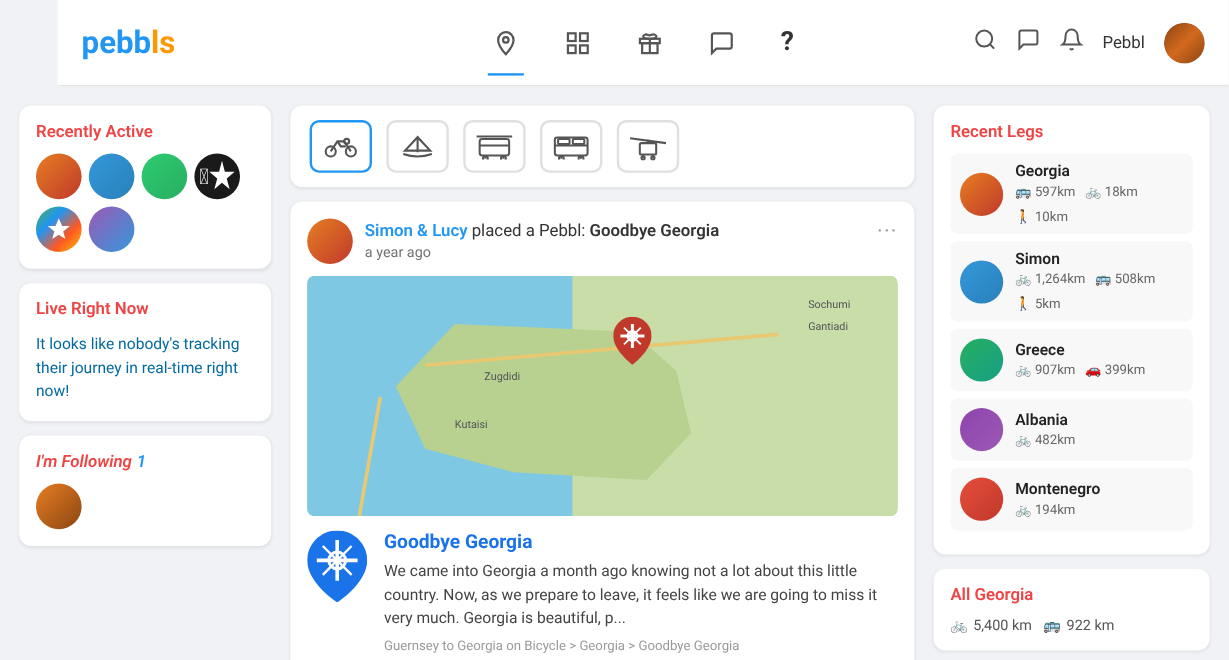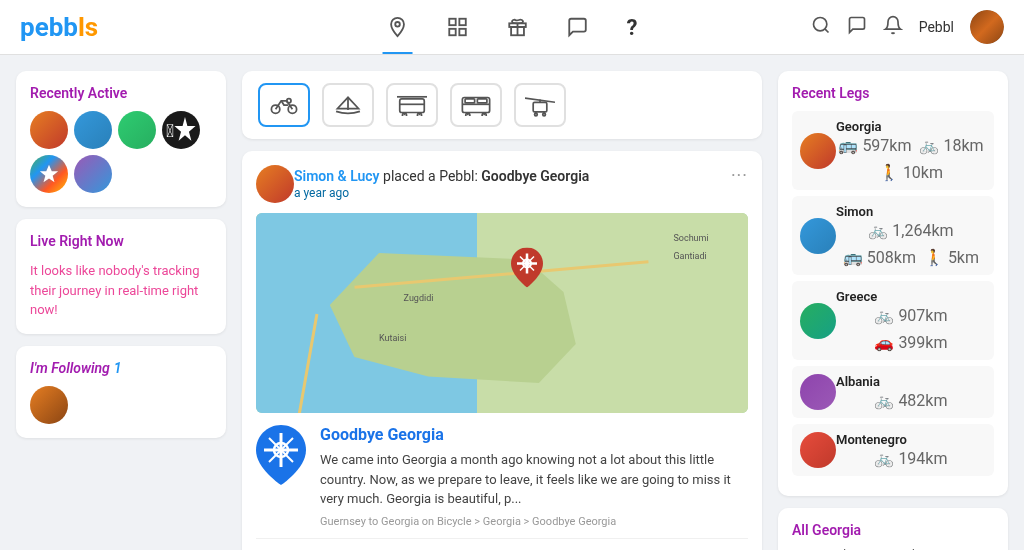--- a/index.html
+++ b/index.html
@@ -1,19 +1,19 @@
 <!DOCTYPE html>
 <html><head>
   <meta charset="utf-8">
   <style>
     * { box-sizing: border-box; margin: 0; padding: 0; }
     body { font-family: -apple-system, BlinkMacSystemFont, 'Segoe UI', Roboto, sans-serif; background: #f0f2f5; color: #333; font-size: 14px; }
 
     
-    .header { background: #fff; height: 55px; display: flex; align-items: center; padding: 0 20px; border-bottom: 1px solid #e0e0e0; position: relative; }
+    .header { background: #fff; height: 72px; display: flex; align-items: center; padding: 0 20px; border-bottom: 1px solid #e0e0e0; position: relative; margin-left: 48px; }
     .logo { display: flex; align-items: center; margin-right: 40px; }
     .logo-text { font-size: 26px; font-weight: 700; }
     .logo-pebb { color: #2196F3; }
 
     .nav-icons { display: flex; align-items: center; gap: 30px; position: absolute; left: 50%; transform: translateX(-50%); }
     .nav-icon { cursor: pointer; color: #555; font-size: 20px; padding: 4px; position: relative; display: flex; flex-direction: column; align-items: center; }
     .nav-icon.active::after { content: ''; position: absolute; bottom: -12px; left: 50%; transform: translateX(-50%); width: 30px; height: 2px; background: #2196F3; }
     .nav-icon svg { width: 22px; height: 22px; }
 
     .header-right { margin-left: auto; display: flex; align-items: center; gap: 16px; }
@@ -25,50 +25,50 @@
     
     .main-layout { display: flex; gap: 16px; padding: 16px; max-width: 1024px; margin: 0 auto; }
     .left-col { width: 210px; flex-shrink: 0; display: flex; flex-direction: column; gap: 12px; }
     .center-col { flex: 1; display: flex; flex-direction: column; gap: 12px; }
     .right-col { width: 230px; flex-shrink: 0; display: flex; flex-direction: column; gap: 12px; }
 
     
     .card { background: #fff; border-radius: 10px; padding: 14px; box-shadow: 0 1px 3px rgba(0,0,0,0.08); }
 
     
-    .section-title { font-size: 14px; font-weight: 600; margin-bottom: 10px; color: #a21caf; }
+    .section-title { font-size: 14px; font-weight: 600; margin-bottom: 10px; color: #ef4444; }
     .avatar-grid { display: flex; flex-wrap: wrap; gap: 6px; }
     .avatar-sm { width: 38px; height: 38px; border-radius: 50%; overflow: hidden; cursor: pointer; }
     .av1 { background: linear-gradient(135deg, #e67e22, #c0392b); }
     .av2 { background: linear-gradient(135deg, #3498db, #2980b9); }
     .av3 { background: linear-gradient(135deg, #2ecc71, #27ae60); }
     .av4 { background: #1a1a1a; display: flex; align-items: center; justify-content: center; }
     .av4::after { content: ''; width: 22px; height: 26px; background: #fff; clip-path: polygon(50% 0%, 61% 35%, 98% 35%, 68% 57%, 79% 91%, 50% 70%, 21% 91%, 32% 57%, 2% 35%, 39% 35%); }
     .av5 { background: linear-gradient(135deg, #e74c3c, #f39c12); display: flex; align-items: center; justify-content: center; color: white; font-weight: bold; }
 
     
-    .live-text { font-size: 13px; color: #ec4899; line-height: 1.5; margin-top: 12px; }
+    .live-text { font-size: 13px; color: #0369a1; line-height: 1.5; margin-top: 12px; }
 
     
     .following-count { font-size: 14px; font-weight: 600; color: #2196F3; margin-left: 4px; }
 
     
     .filter-bar { background: #fff; border-radius: 10px; padding: 12px 16px; box-shadow: 0 1px 3px rgba(0,0,0,0.08); display: flex; gap: 12px; align-items: center; }
     .filter-btn { width: 52px; height: 44px; border: 2px solid #e0e0e0; border-radius: 8px; background: #fff; display: flex; align-items: center; justify-content: center; cursor: pointer; color: #555; font-size: 20px; }
     .filter-btn.active { border-color: #2196F3; }
 
     
     .post-header { display: flex; align-items: flex-start; justify-content: space-between; margin-bottom: 10px; }
-    .post-user-info { display: flex; align-items: center; }
+    .post-user-info { display: flex; align-items: center; gap: 10px; }
     .post-avatar { width: 38px; height: 38px; border-radius: 50%; background: linear-gradient(135deg, #e67e22, #c0392b); flex-shrink: 0; }
     .post-user-name { font-weight: 600; font-size: 14px; }
     .post-user-name a { color: #2196F3; text-decoration: none; }
     .post-action { color: #333; font-size: 14px; }
     .post-action strong { font-weight: 600; }
-    .post-time { font-size: 12px; color: #0369a1; margin-top: 2px; }
+    .post-time { font-size: 12px; color: #737373; margin-top: 2px; }
     .post-menu { color: #999; cursor: pointer; font-size: 18px; letter-spacing: 1px; }
 
     
     .map-container { width: 100%; height: 200px; background: #a8d5a2; border-radius: 6px; overflow: hidden; position: relative; margin-bottom: 12px; }
     .map-bg { width: 100%; height: 100%; position: relative; }
     
     .map-water { position: absolute; top: 0; left: 0; width: 55%; height: 100%; background: #7ec8e3; }
     .map-land { position: absolute; top: 0; right: 0; width: 55%; height: 100%; background: #c8dda8; }
     .map-land2 { position: absolute; top: 20%; left: 15%; width: 50%; height: 65%; background: #b8d090; clip-path: polygon(20% 0%, 80% 5%, 95% 30%, 100% 70%, 85% 100%, 40% 95%, 10% 80%, 0% 40%); }
     .map-road { position: absolute; top: 30%; left: 20%; width: 60%; height: 3px; background: #e8c870; transform: rotate(-5deg); }
@@ -80,30 +80,30 @@
     .post-place-icon svg { width: 50px; height: 60px; }
     .post-text-area h3 { font-size: 16px; font-weight: 700; color: #1a73e8; margin-bottom: 6px; }
     .post-text-area p { font-size: 13px; color: #444; line-height: 1.5; margin-bottom: 6px; }
     .post-breadcrumb { font-size: 11px; color: #999; }
 
     
     .post-actions { display: flex; gap: 16px; padding-top: 8px; border-top: 1px solid #f0f0f0; }
     .action-btn { display: flex; align-items: center; gap: 6px; cursor: pointer; color: #666; font-size: 13px; padding: 4px 8px; border-radius: 4px; }
 
     
-    .leg-item { display: flex; align-items: center; gap: 0; padding: 8px; border-radius: 6px; background: #f8f8f8; margin-bottom: 6px; cursor: pointer; }
+    .leg-item { display: flex; align-items: center; gap: 10px; padding: 8px; border-radius: 6px; background: #f8f8f8; margin-bottom: 6px; cursor: pointer; }
     .leg-avatar { width: 36px; height: 36px; border-radius: 50%; flex-shrink: 0; }
     .leg-av1 { background: linear-gradient(135deg, #e67e22, #c0392b); }
     .leg-av2 { background: linear-gradient(135deg, #3498db, #2980b9); }
     .leg-av3 { background: linear-gradient(135deg, #27ae60, #16a085); }
     .leg-av4 { background: linear-gradient(135deg, #8e44ad, #9b59b6); }
     .leg-av5 { background: linear-gradient(135deg, #e74c3c, #c0392b); }
     .leg-info { flex: 1; }
     .leg-name { font-weight: 600; font-size: 13px; color: #222; }
-    .leg-stats { font-size: 16px; color: #666; display: flex; gap: 8px; flex-wrap: wrap; margin-top: 2px; justify-content: center; }
+    .leg-stats { font-size: 11px; color: #666; display: flex; gap: 8px; flex-wrap: wrap; margin-top: 2px; }
     .stat-item { display: flex; align-items: center; gap: 2px; }
 
     
     .all-journeys { display: flex; gap: 10px; margin-top: 6px; }
     .journey-stat { display: flex; align-items: center; gap: 4px; font-size: 12px; color: #555; }
   </style>
 </head>
 <body>
 
 <header class="header">

